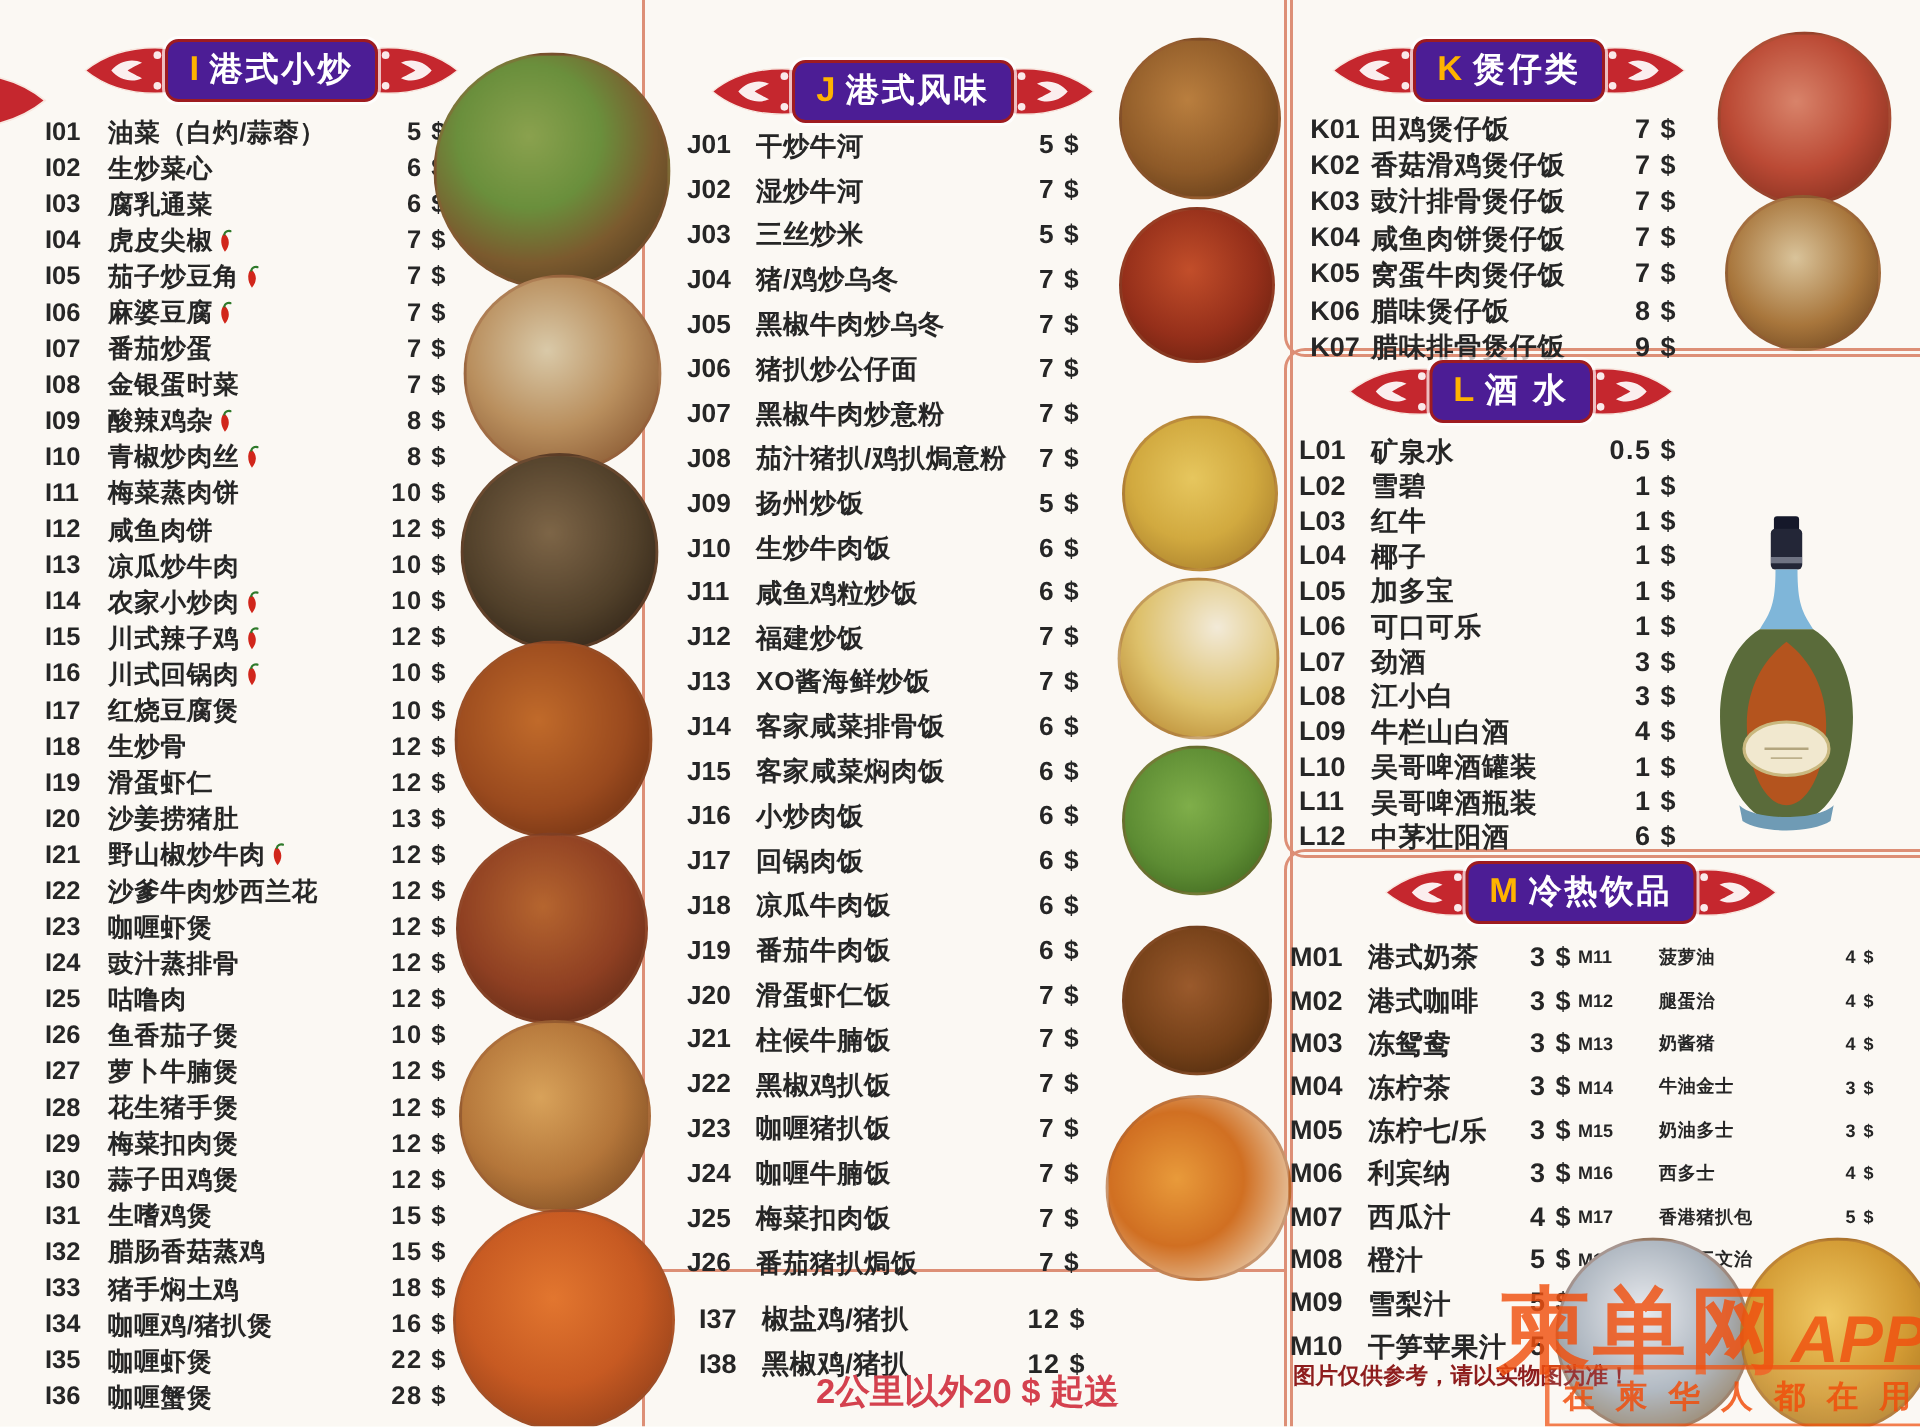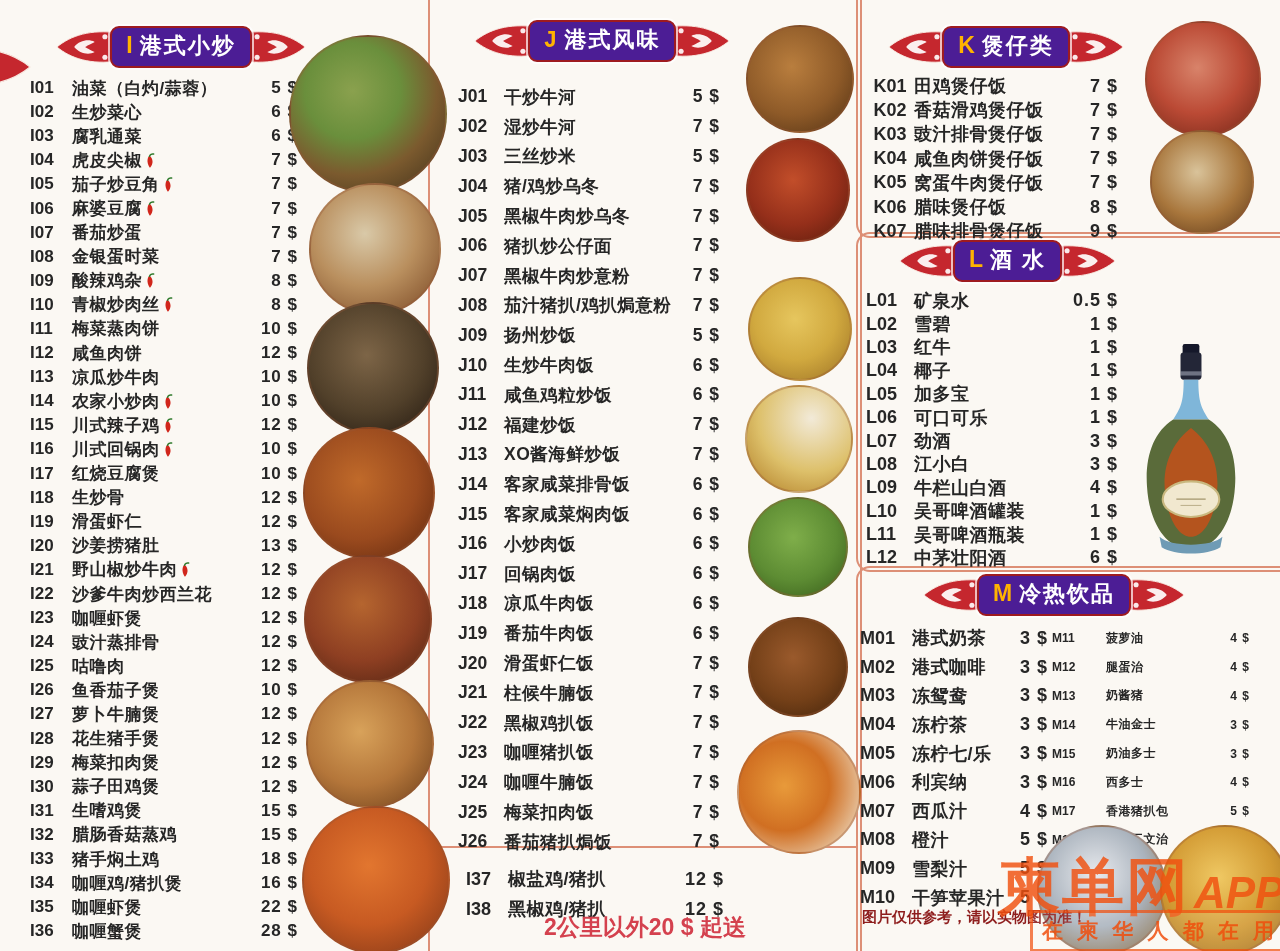--- a/index.html
+++ b/index.html
@@ -121,21 +121,21 @@
       <span class="letter">I</span><span class="title">港式小炒</span>
     </div>
     <svg class="wing wr" viewBox="0 0 100 60">
       <path d="M100,8 C55,2 25,12 3,30 C25,48 55,58 100,52 Z" fill="#c5272e" stroke="#f8e8e0" stroke-width="1.5"></path>
       <path d="M30,30 C38,20 52,17 62,22 C54,26 50,28 47,30 C50,32 54,34 62,38 C52,43 38,40 30,30 Z" fill="#fff" opacity=".92"></path>
       <circle cx="78" cy="14" r="4" fill="#fff" opacity=".9"></circle>
         <circle cx="78" cy="46" r="4" fill="#fff" opacity=".9"></circle>
     </svg>
   </div>
 
-  <div class="banner" style="left:487px;top:20px;width:230px;font-family:Liberation Mono, monospace;">
+  <div class="banner" style="left:487px;top:40px;width:230px;">
     <svg class="wing wl" viewBox="0 0 100 60">
       <path d="M100,8 C55,2 25,12 3,30 C25,48 55,58 100,52 Z" fill="#c5272e" stroke="#f8e8e0" stroke-width="1.5"></path>
       <path d="M30,30 C38,20 52,17 62,22 C54,26 50,28 47,30 C50,32 54,34 62,38 C52,43 38,40 30,30 Z" fill="#fff" opacity=".92"></path>
       <circle cx="78" cy="14" r="4" fill="#fff" opacity=".9"></circle>
         <circle cx="78" cy="46" r="4" fill="#fff" opacity=".9"></circle>
     </svg>
     <div class="pill">
       <span class="letter">J</span><span class="title">港式风味</span>
     </div>
     <svg class="wing wr" viewBox="0 0 100 60">

